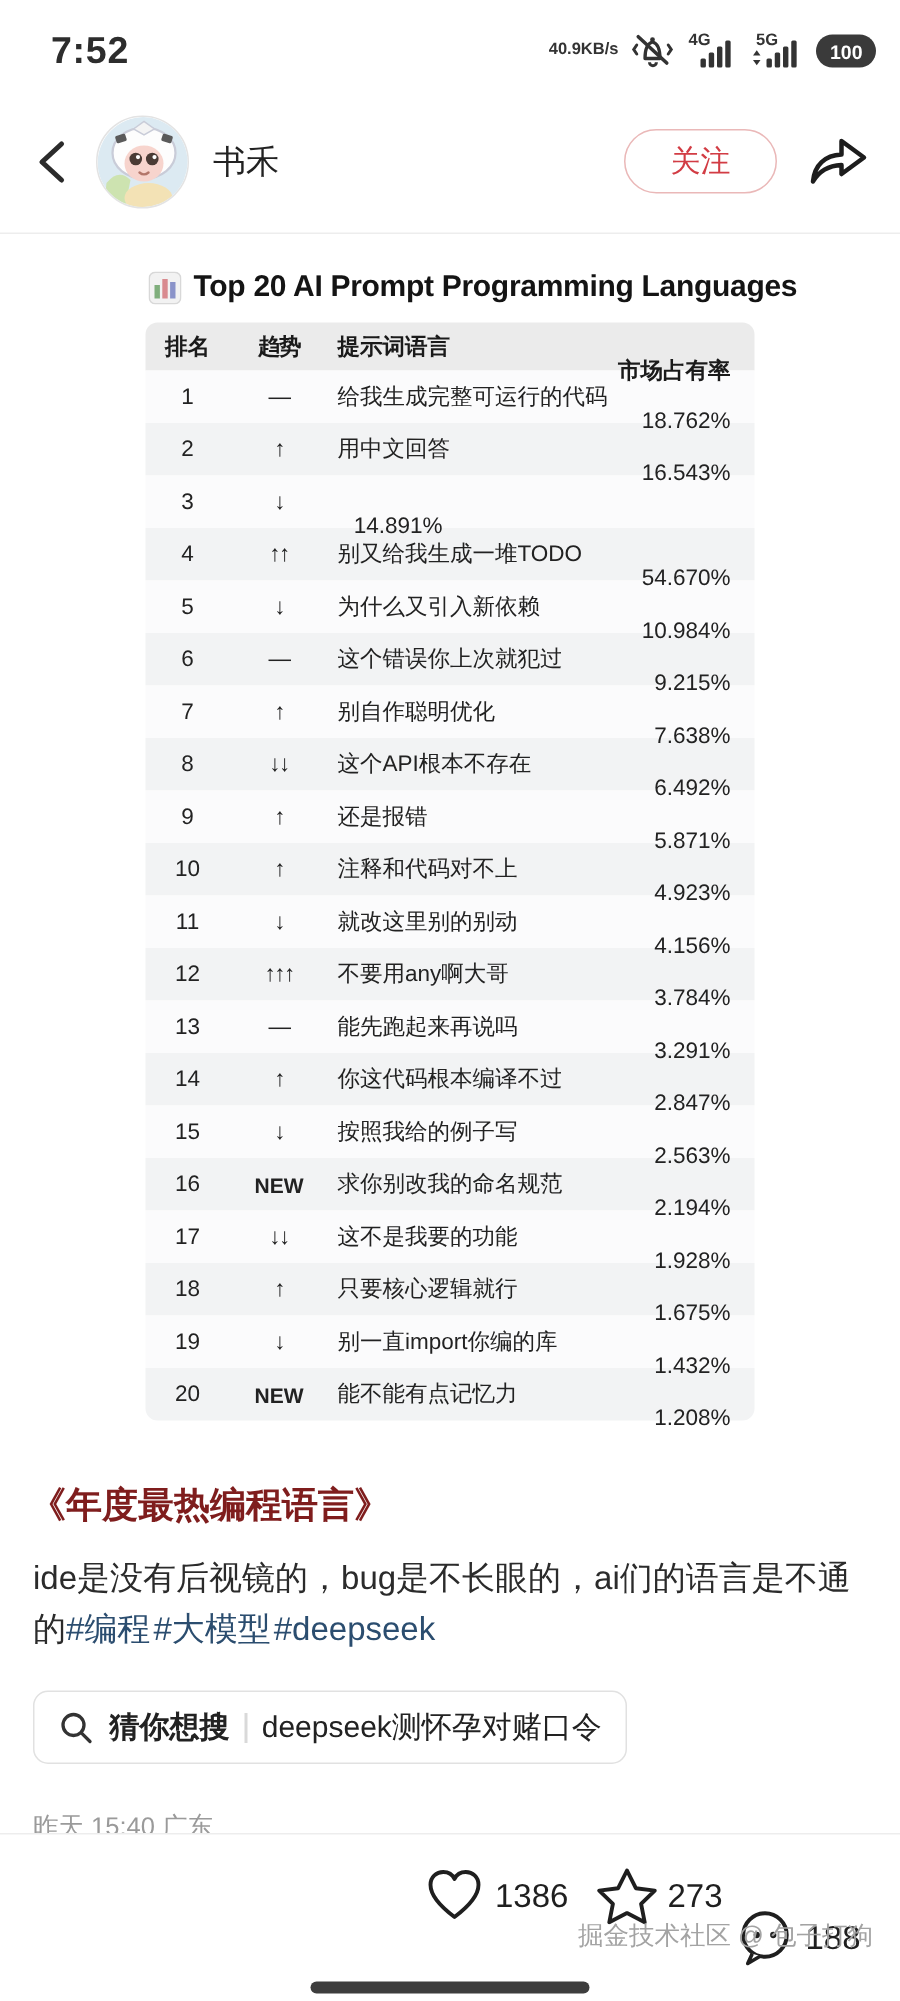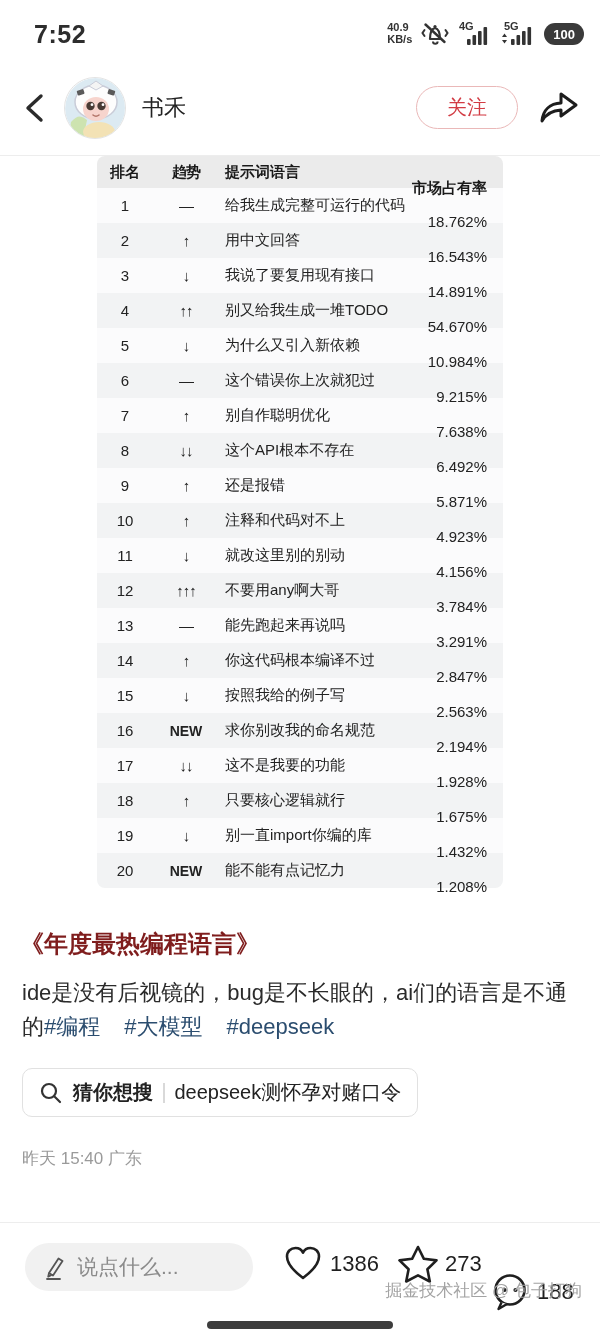--- a/index.html
+++ b/index.html
@@ -6,21 +6,21 @@
   html,body { background:#e8e8e8; }
   .screen {
     position:relative; width:600px; height:1334px; background:#ffffff;
     font-family:"Liberation Sans","DejaVu Sans",sans-serif; color:#222;
     margin:0 auto; overflow:hidden;
   }
   
   .statusbar { height:60px; display:flex; align-items:center; justify-content:space-between; padding:8px 16px 0 34px; }
   .sb-time { font-size:25px; font-weight:bold; color:#2d2d2d; letter-spacing:0.5px; }
   .sb-right { display:flex; align-items:center; gap:9px; }
-  .sb-kbps { display:flex; flex-direction:column; line-height:1.05; }
+  .sb-kbps { display:flex; flex-direction:row; align-items:flex-end; line-height:1.05; }
   .sb-kbps span { font-size:11px; font-weight:bold; color:#333; }
   .sb-batt { background:#3a3a3a; color:#fff; font-size:13px; font-weight:bold;
              border-radius:11px; padding:2px 9px; height:22px; display:flex; align-items:center; }
   
   .navbar { height:96px; display:flex; align-items:center; padding:0 20px 0 22px; border-bottom:1px solid #ededed; }
   .back { width:26px; height:30px; margin-right:16px; }
   .avatar { width:62px; height:62px; border-radius:50%; overflow:hidden; border:1px solid #e3e3e3; flex:none; }
   .uname { font-size:22px; color:#222; margin-left:16px; flex:1; }
   .follow-btn { border:1.5px solid #eab8b8; color:#d23c44; background:#fff; border-radius:22px;
                 font-size:20px; padding:7px 30px; margin-right:18px; }
@@ -35,21 +35,21 @@
   .c-rank { width:56px; text-align:center; flex:none; }
   .c-trend { width:66px; text-align:center; flex:none; letter-spacing:-1px; }
   .c-trend.new { font-weight:bold; letter-spacing:0; font-size:14px; }
   .c-prompt { flex:1; text-align:left; padding-left:6px; }
   .c-share { width:92px; text-align:right; padding-right:16px; flex:none;margin-top:32px; }
   .t-head .c-prompt { padding-left:6px; }
   
   .post-title { margin:40px 20px 0 20px; font-size:24px; font-weight:bold; color:#7f1d1d; }
   .post-body { margin:16px 22px 0 22px; font-size:22px; line-height:34px; color:#2b2b2b; }
   .hashtag { color:#2b4d6f; }
-  .hashtag ~ .hashtag { margin-left:24px; }
+  .hashtag ~ .hashtag { margin-left:2px; }
   
   .search-pill { display:inline-flex; align-items:center; gap:10px; margin:24px 0 0 22px;
                  border:1.5px solid #e1e1e1; border-radius:10px; padding:10px 16px; background:#fff; }
   .search-pill .s-label { font-size:20px; font-weight:bold; color:#222; }
   .search-pill .s-div { width:1.5px; height:20px; background:#d9d9d9; }
   .search-pill .s-query { font-size:20px; color:#222; }
   .timestamp { margin:30px 0 0 22px; font-size:17px; color:#9a9a9a; }
   
   .bottombar { position:absolute; left:0; right:0; bottom:0; height:112px; border-top:1px solid #ededed; background:#fff; }
   .comment-pill { position:absolute; left:25px; top:20px; width:228px; height:48px; background:#f1f1f1;
@@ -137,20 +137,31 @@
     <button class="follow-btn">关注</button>
     <span>
       <svg width="44" height="40" viewBox="0 0 44 40">
         <path d="M6 33 C7 22 14 15.5 25 15 L25 6 L40 17 L25 28 L25 22 C16 22.5 10 26 6 33 Z" fill="none" stroke="#1d1d1d" stroke-width="3" stroke-linejoin="round" stroke-linecap="round"></path>
       </svg>
     </span>
   </div>
 
   
   <div>
+    <div class="img-title">
+      <span>
+        <svg width="22" height="22" viewBox="0 0 22 22">
+          <rect x="0.5" y="0.5" width="21" height="21" rx="4" fill="#f2f2f2" stroke="#d8d8d8"></rect>
+          <rect x="4" y="9" width="3.6" height="9" fill="#7fae7c"></rect>
+          <rect x="9.2" y="5" width="3.6" height="13" fill="#d98a8f"></rect>
+          <rect x="14.4" y="7" width="3.6" height="11" fill="#8a93c9"></rect>
+        </svg>
+      </span>
+      <span class="t-text">Top 20 AI Prompt Programming Languages</span>
+    </div>
 
     <div class="rank-table">
       <div class="t-head">
         <span class="c-rank">排名</span>
         <span class="c-trend">趋势</span>
         <span class="c-prompt">提示词语言</span>
         <span class="c-share">市场占有率</span>
       </div>
       <div>
     <div class="t-row">
@@ -163,21 +174,20 @@
     <div class="t-row alt">
       <span class="c-rank">2</span>
       <span class="c-trend">↑</span>
       <span class="c-prompt">用中文回答</span>
       <span class="c-share">16.543%</span>
     </div>
 
     <div class="t-row">
       <span class="c-rank">3</span>
       <span class="c-trend">↓</span>
-      <span class="c-prompt">我说了要复用现有接口</span>
       <span class="c-share">14.891%</span>
     </div>
 
     <div class="t-row alt">
       <span class="c-rank">4</span>
       <span class="c-trend">↑↑</span>
       <span class="c-prompt">别又给我生成一堆TODO</span>
       <span class="c-share">54.670%</span>
     </div>
 
@@ -314,30 +324,20 @@
     </span>
     <span class="s-label">猜你想搜</span>
     <span class="s-div"></span>
     <span class="s-query">deepseek测怀孕对赌口令</span>
   </div>
 
   <div class="timestamp">昨天 15:40 广东</div>
 
   
   <div class="bottombar">
-    <div class="comment-pill">
-      <span>
-        <svg width="24" height="26" viewBox="0 0 24 26">
-          <path d="M6 19 L15.5 4.5 L19.5 7 L10 21.5 Z" fill="none" stroke="#555" stroke-width="1.8" stroke-linejoin="round"></path>
-          <path d="M6 19 L5.2 22.6 L8.6 21" fill="none" stroke="#555" stroke-width="1.8" stroke-linejoin="round"></path>
-          <line x1="4" y1="25" x2="17" y2="25" stroke="#555" stroke-width="1.8" stroke-linecap="round"></line>
-        </svg>
-      </span>
-      <span class="ph">说点什么...</span>
-    </div>
 
     <div class="act act-like">
       <span>
         <svg width="40" height="38" viewBox="0 0 40 38">
           <path d="M20 33 C10 25.5 4 18.5 4 11.5 C4 6.2 8 3 12.5 3 C16 3 18.8 5 20 7.6 C21.2 5 24 3 27.5 3 C32 3 36 6.2 36 11.5 C36 18.5 30 25.5 20 33 Z" fill="none" stroke="#1f1f1f" stroke-width="2.6" stroke-linejoin="round"></path>
         </svg>
       </span>
       <span class="cnt">1386</span>
     </div>
 

